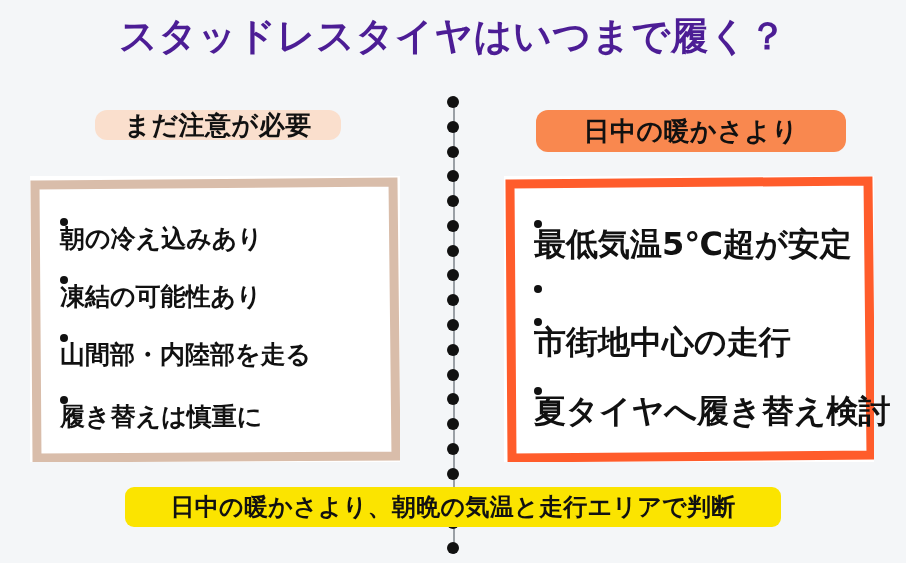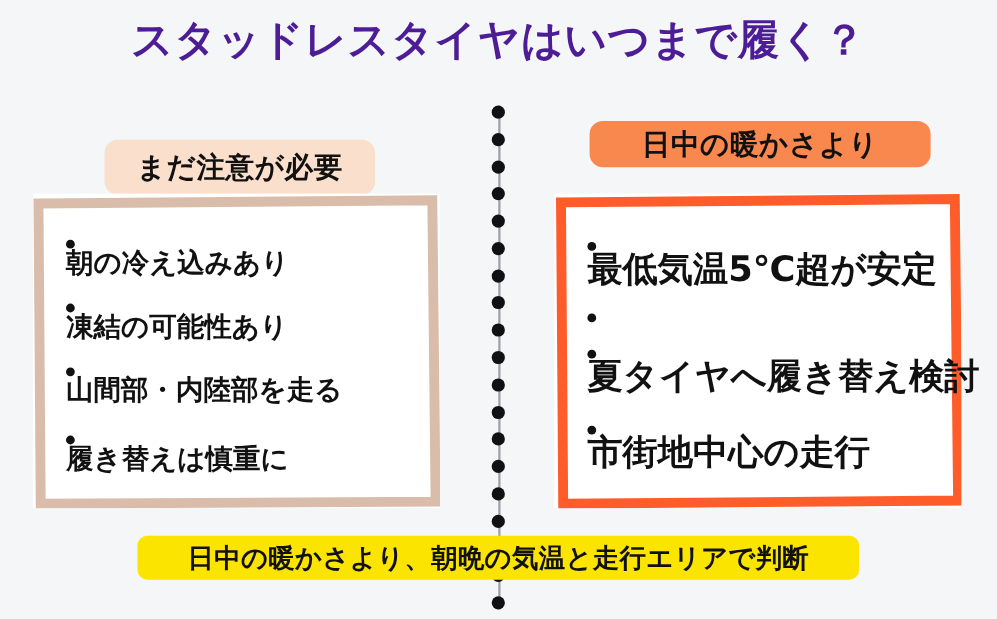--- a/index.html
+++ b/index.html
@@ -76,23 +76,22 @@
     font-size: 26px;
     font-weight: 900;
     color: #111111;
     white-space: nowrap;
     letter-spacing: 0.5px;
   }
   .badge-left {
     left: 95px;
     top: 110px;
     width: 246px;
-    height: 50px;
+    height: 30px;
     background: #fadfcd;
-    margin-top: 17px;
   }
   .badge-right {
     left: 536px;
     top: 110px;
     width: 310px;
     height: 42px;
     background: #f9884f;
   }
 
   
@@ -255,25 +254,25 @@
       <ul class="bullets bullet-right">
         <li class="bullet">
           <span class="bullet-dot"></span>
           <span>最低気温5℃超が安定</span>
         </li>
         <li class="bullet">
           <span class="bullet-dot"></span>
         </li>
         <li class="bullet">
           <span class="bullet-dot"></span>
+          <span>市街地中心の走行</span>
+        </li>
+        <li class="bullet">
+          <span class="bullet-dot"></span>
           <span>夏タイヤへ履き替え検討</span>
         </li>
-        <li class="bullet">
-          <span class="bullet-dot"></span>
-          <span>市街地中心の走行</span>
-        </li>
       </ul>
     </div>
   </div>
 
   <div class="banner" style="background: rgb(251, 228, 0);">日中の暖かさより、朝晩の気温と走行エリアで判断</div>
 
 </div>
 
 </body></html>

